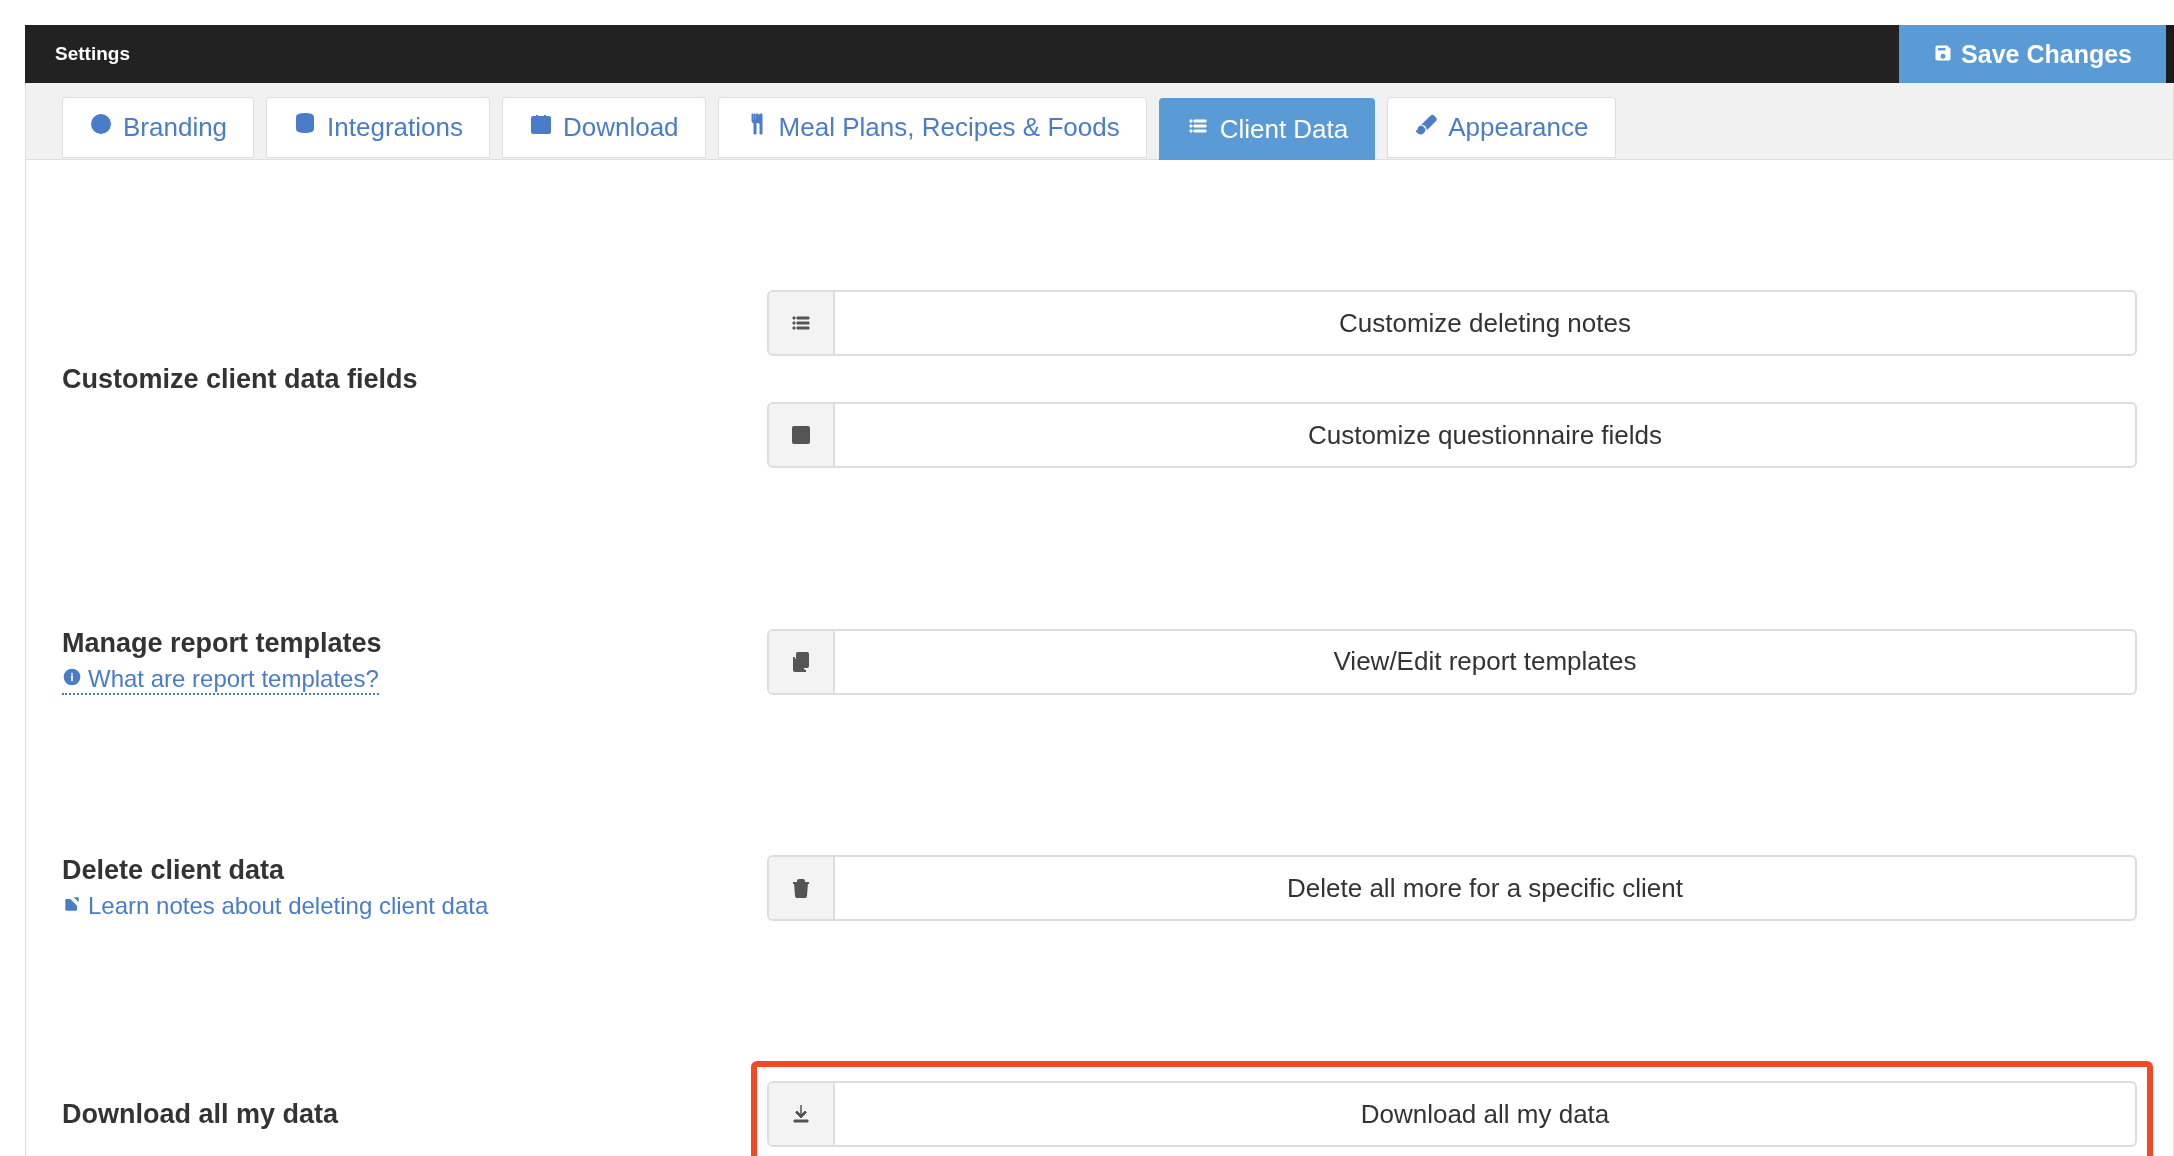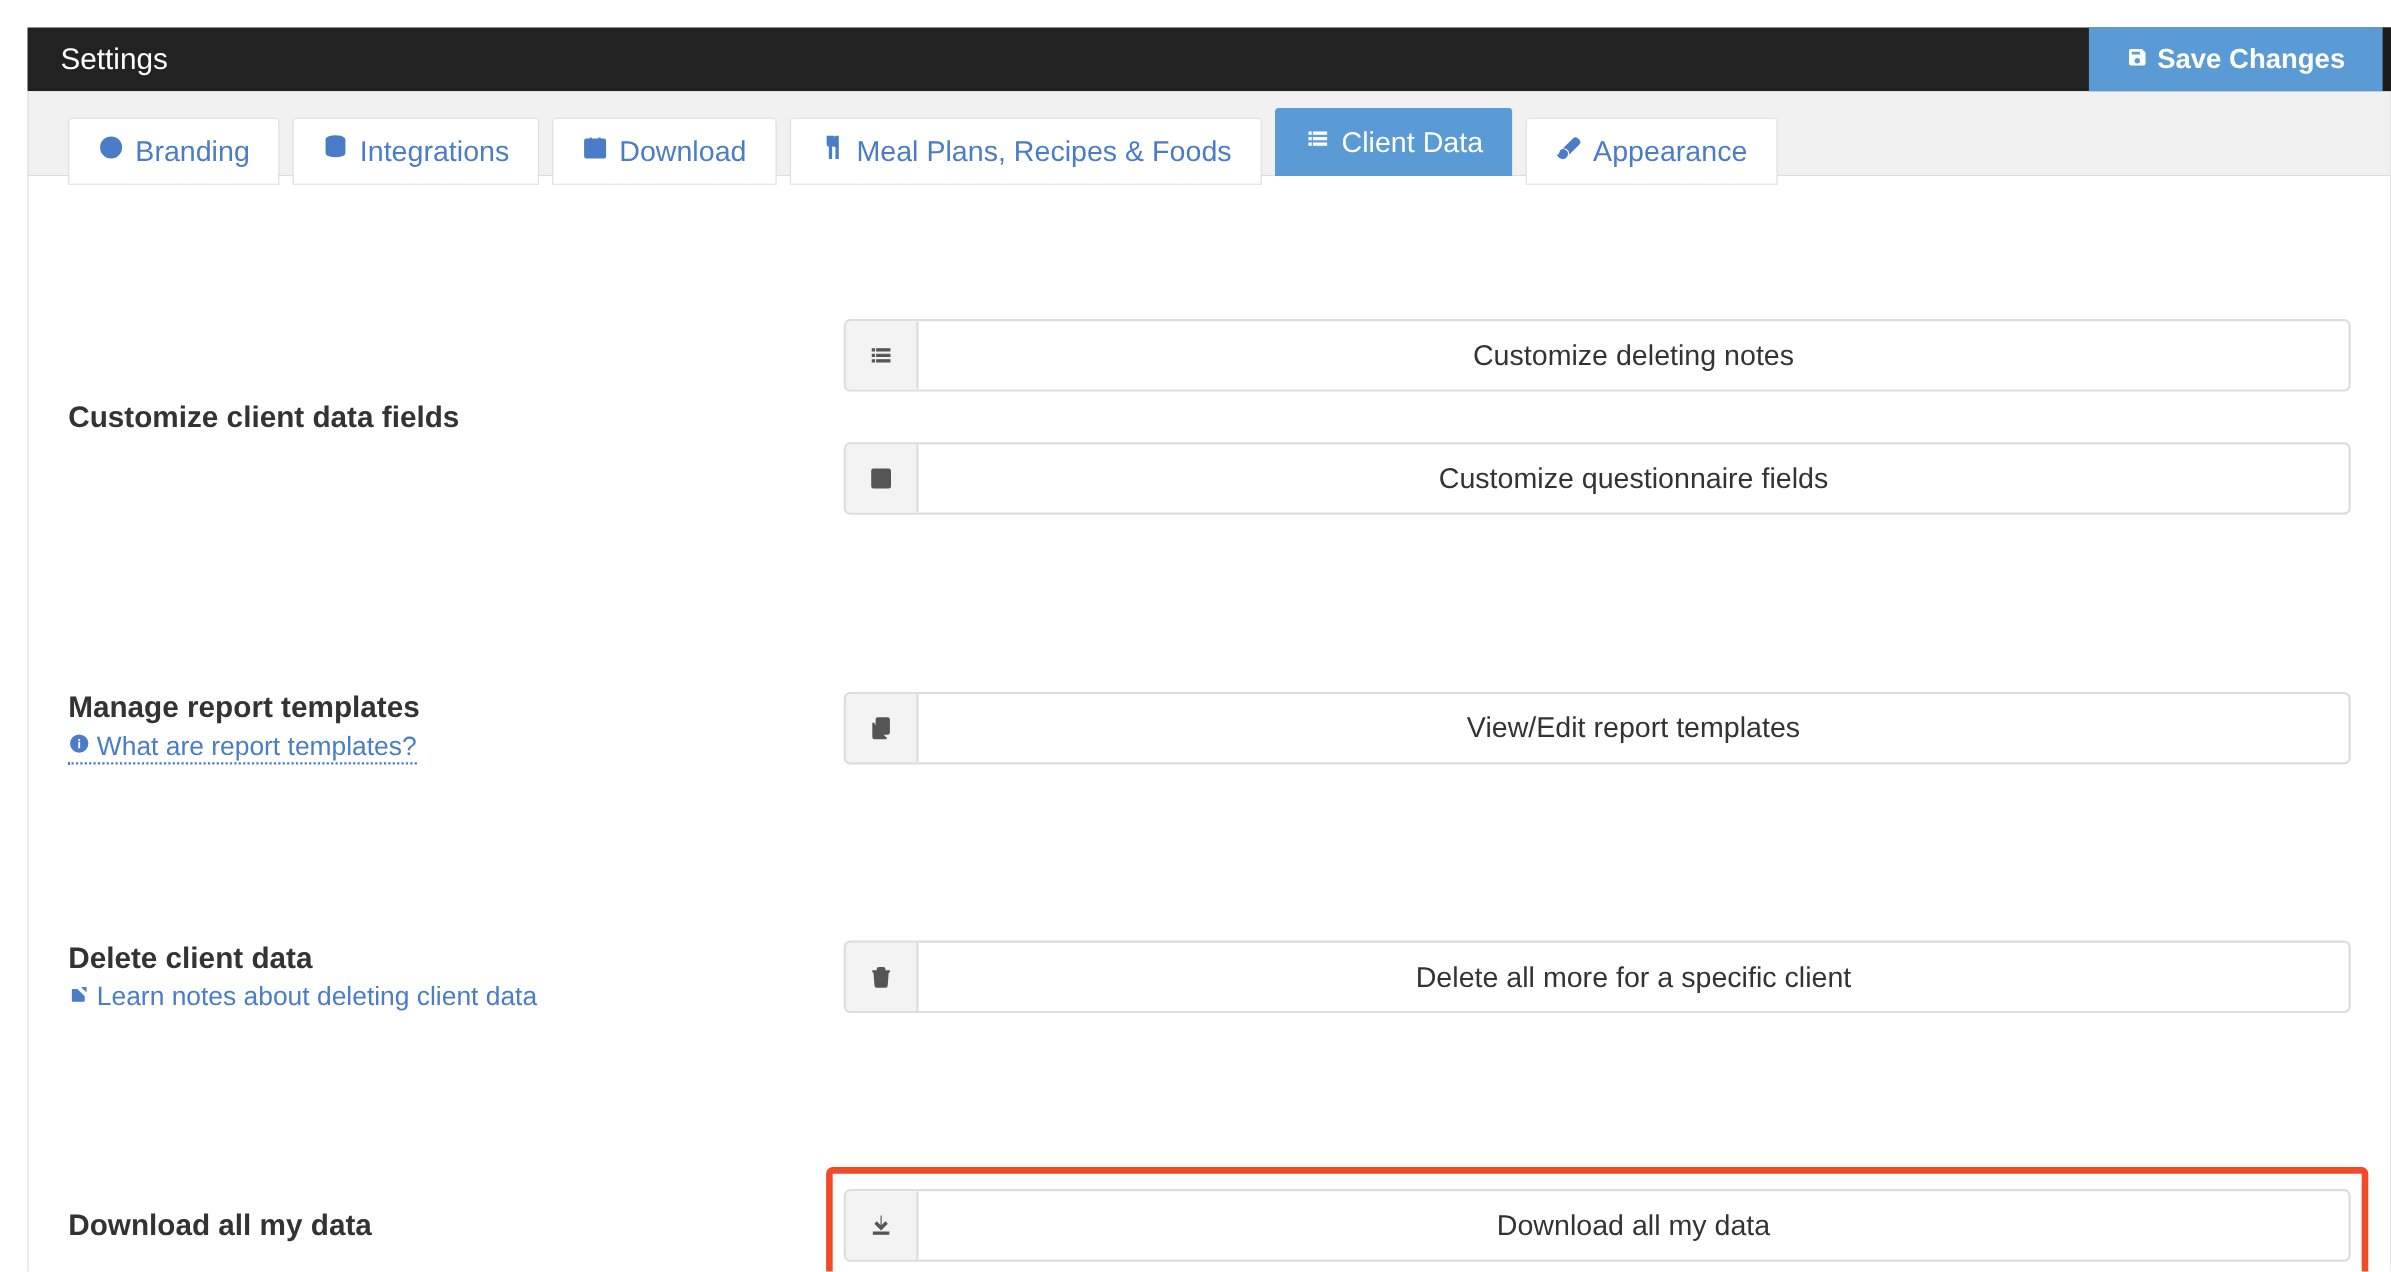--- a/index.html
+++ b/index.html
@@ -18,22 +18,22 @@
     background: #222;
     color: #fff;
     height: 58px;
     display: flex;
     align-items: center;
     justify-content: space-between;
     padding-left: 30px;
     border-right: 8px solid #1c1c1c;
   }
   .header-title {
-    font-size: 27px;
-    font-weight: 400;
+    font-size: 19px;
+    font-weight: 700;
   }
   .save-btn {
     background: #5a9bd5;
     color: #fff;
     border: none;
     height: 58px;
     padding: 0 34px;
     font-size: 25px;
     font-weight: 600;
     display: flex;
@@ -62,21 +62,21 @@
     display: flex;
     align-items: center;
     gap: 10px;
     cursor: pointer;
     white-space: nowrap;
     position: relative;
     top: 1px;
   }
   .tab.inactive {
     border-bottom: 1px solid #ddd;
-    top: 10px;
+    top: 0;
     margin-bottom: 1px;
   }
   .tab.active {
     background: #5a9bd5;
     color: #fff;
     border-color: #5a9bd5;
   }
   .tab svg { width: 24px; height: 24px; }
   .tab.inactive svg { fill: #4a7cc7; stroke: #4a7cc7; }
   .tab.active svg { fill: #fff; stroke: #fff; }

